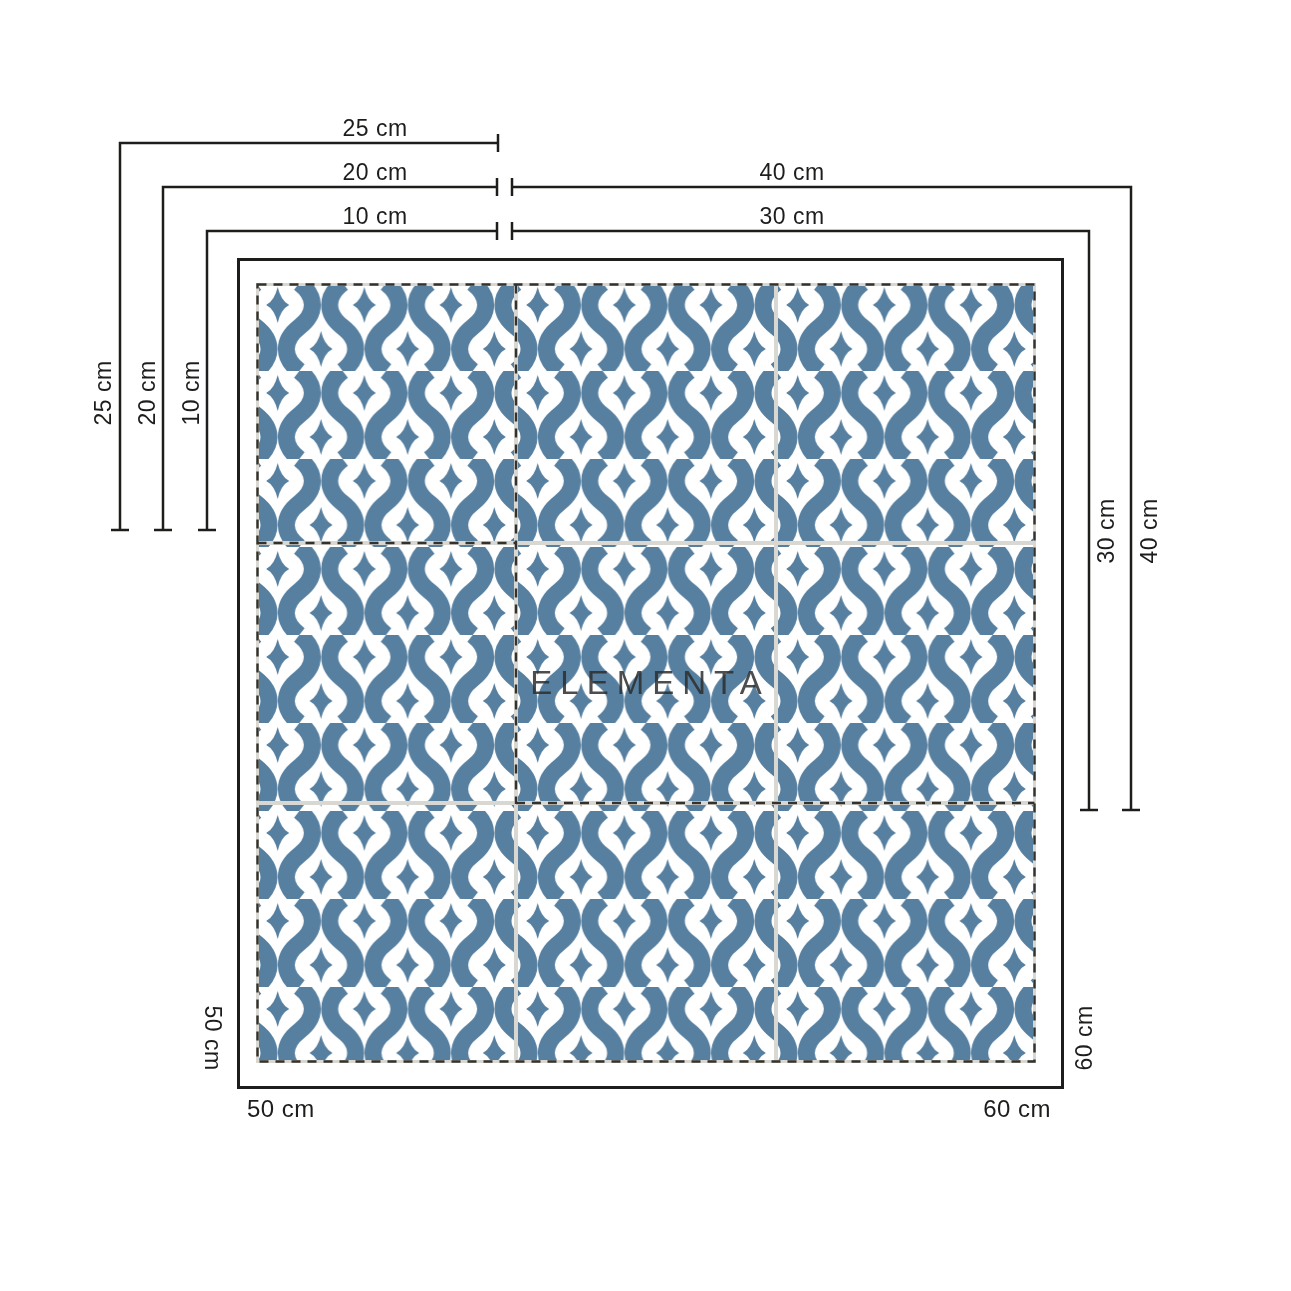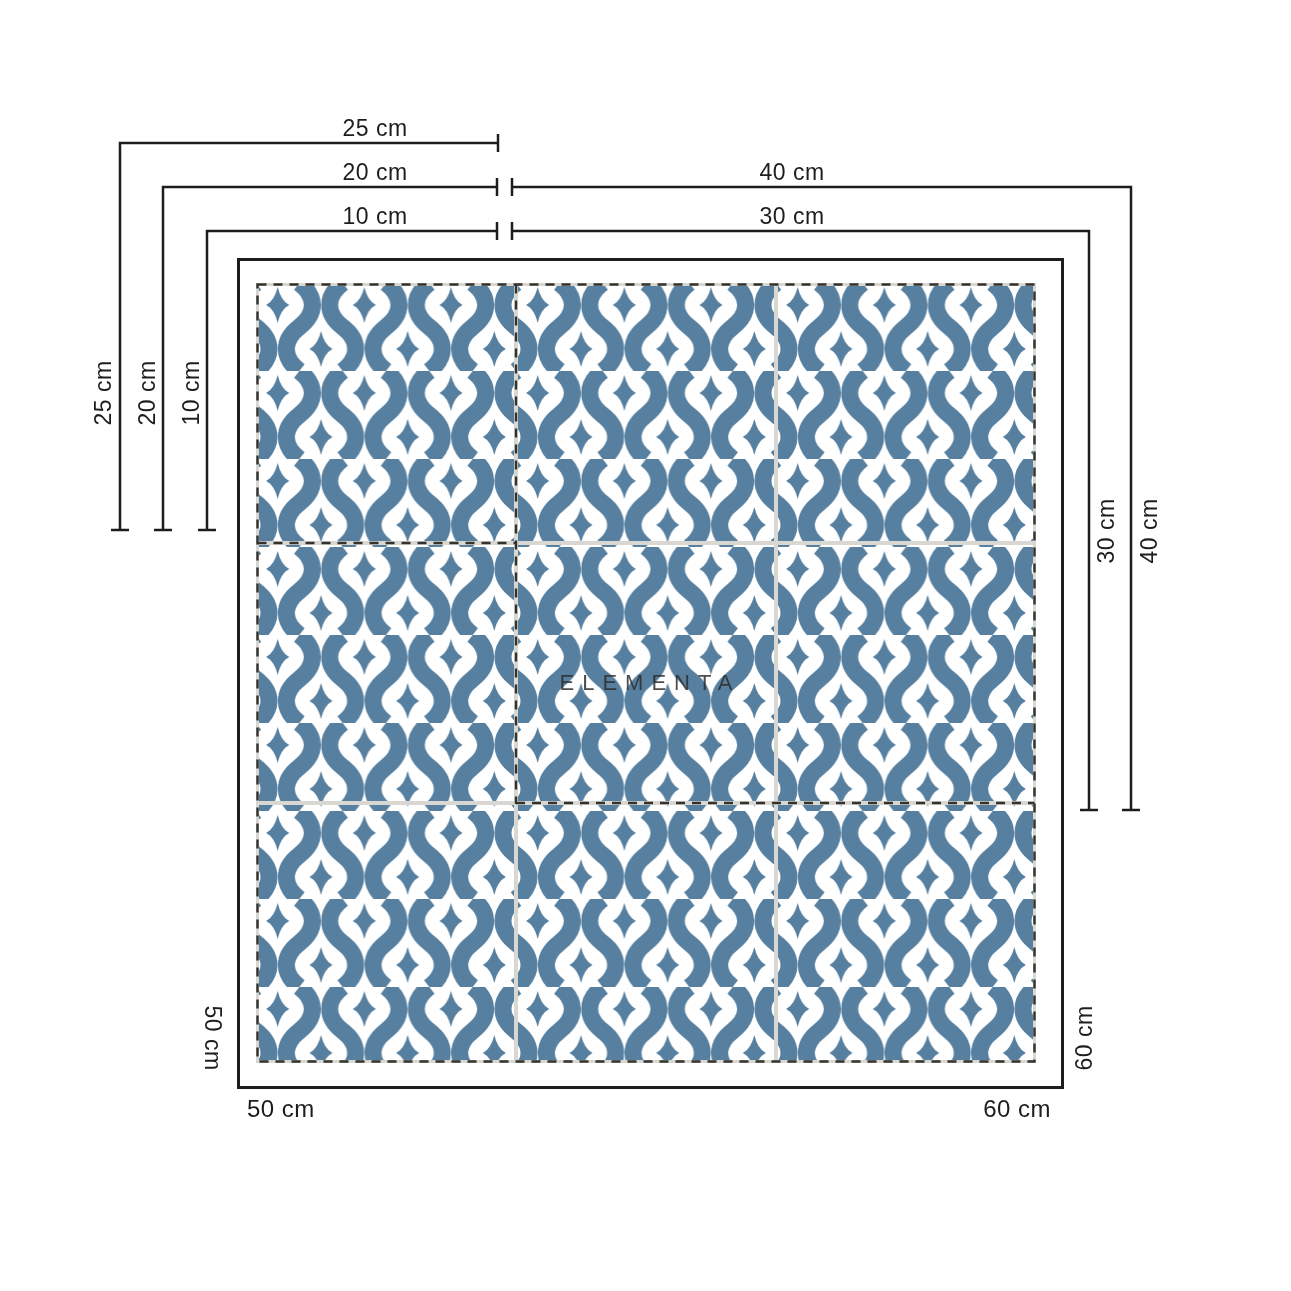--- a/index.html
+++ b/index.html
@@ -9,21 +9,21 @@
   .lines-svg{left:0;top:0;}
   .tiles-svg{left:256px;top:283px;}
   .box{position:absolute;left:237px;top:258px;width:821px;height:825px;border:3px solid #1d1d1b;}
   .lbl{position:absolute;font-size:23px;letter-spacing:0.5px;white-space:nowrap;
        transform:translate(-50%,-50%);}
   .lbl.rot-ccw{transform:translate(-50%,-50%) rotate(-90deg);}
   .lbl.rot-cw{transform:translate(-50%,-50%) rotate(90deg);}
   .lbl.bottom-left{transform:translate(0,-50%);font-size:24px;}
   .lbl.bottom-right{transform:translate(-100%,-50%);font-size:24px;}
   .watermark{position:absolute;left:650px;top:683px;transform:translate(-50%,-50%);
-       font-size:22px;font-weight:300;letter-spacing:8px;color:#2e2e2e;opacity:.85;}
+       font-size:33px;font-weight:300;letter-spacing:8px;color:#2e2e2e;opacity:.85;}
 </style>
 </head>
 <body>
 
 <div class="stage">
 
   <div class="box"></div>
 
   <svg class="tiles-svg" width="780" height="780" viewBox="0 0 780 780">
     <defs>

